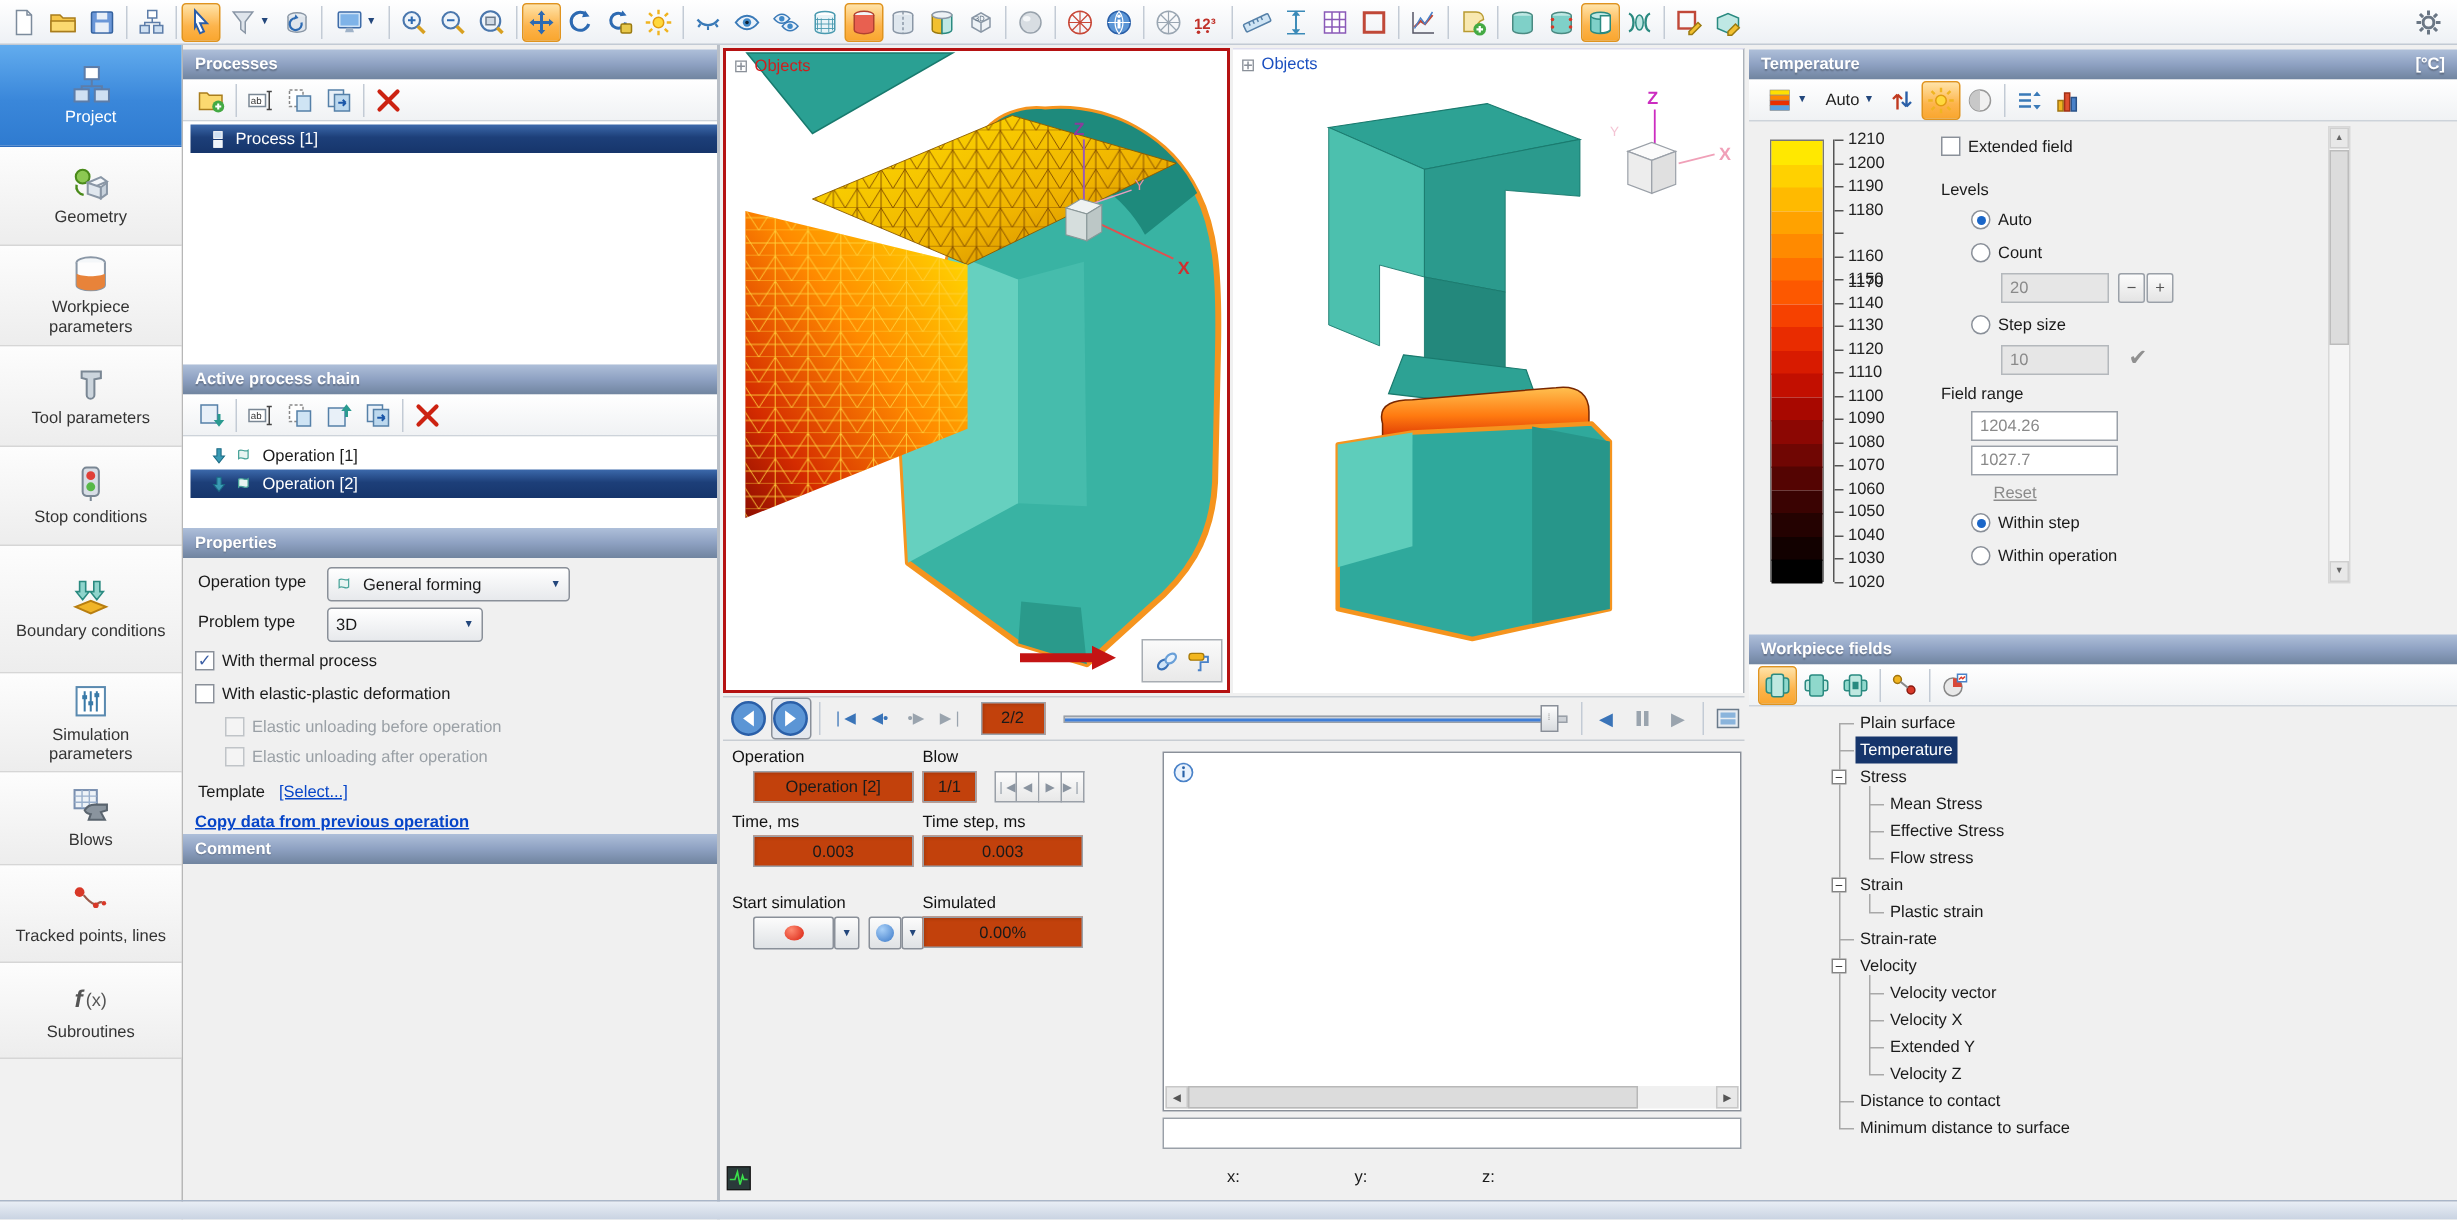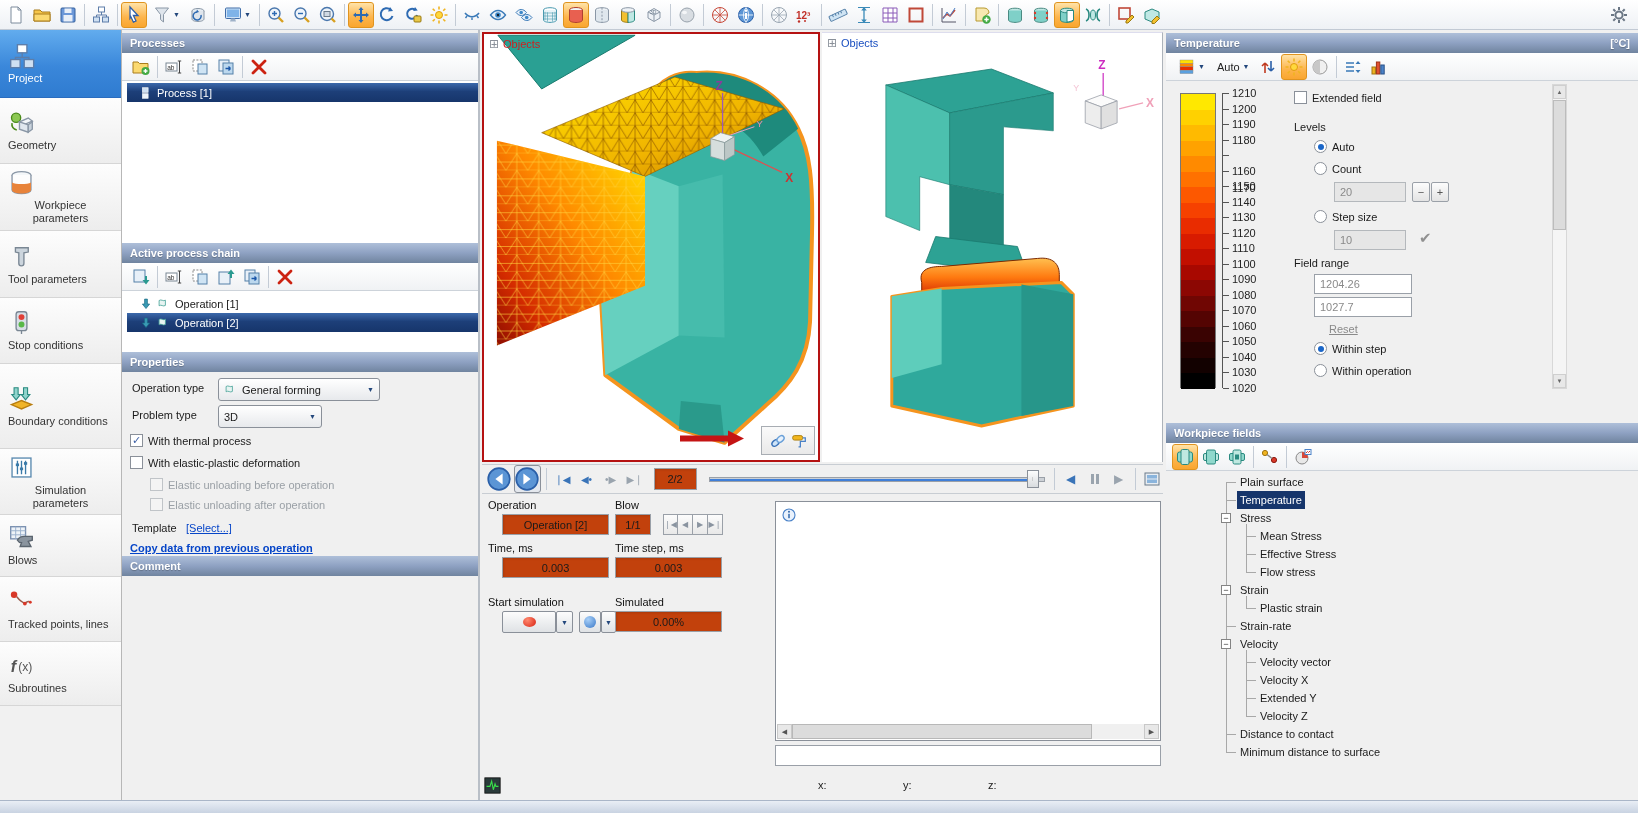--- a/index.html
+++ b/index.html
@@ -13,21 +13,21 @@
   .ibtn svg { width:20px; height:20px; }
   .ibtn.hl { background:linear-gradient(#ffe3a8,#fdb44b 60%,#f9a62f); border:1px solid #e0941f; }
   .ibtn .caret { font-size:7px; color:#23477c; margin-left:1px; }
   .ibtn.txt { width:auto; padding:0 4px; color:#222; }
   .sepv { width:1px; height:22px; background:#c3cbd5; margin:0 3px; flex:0 0 auto; }
   .gearbtn { position:absolute; right:6px; top:2px; width:26px; height:26px; display:flex; align-items:center; justify-content:center; }
   .gearbtn svg { width:20px; height:20px; }
 
   
   .sidebar { position:absolute; left:0; top:30px; width:122px; height:783px; background:#f1f1f1; border-right:1px solid #b7b7b7; }
-  .side-item { width:100%; border-bottom:1px solid #d6d6d6; background:linear-gradient(#fdfdfd,#ededed); display:flex; flex-direction:column; align-items:flex-start; justify-content:center; text-align:center; line-height:13px; color:#333; padding:4px 8px; }
+  .side-item { width:100%; border-bottom:1px solid #d6d6d6; background:linear-gradient(#fdfdfd,#ededed); display:flex; flex-direction:column; align-items:center; justify-content:center; text-align:center; line-height:13px; color:#333; padding:4px 8px; }
   .side-item svg { width:27px; height:27px; margin-bottom:3px; }
   .side-item.sel { background:linear-gradient(#62acee,#3a87da 55%,#2f7bd0); color:#fff; border-bottom:1px solid #2a6cbf; }
 
   
   .phead { height:20px; background:linear-gradient(#aebfd9,#8ea1c2 50%,#70849f); color:#fff; font-weight:bold; display:flex; align-items:center; padding:0 8px; text-shadow:0 1px 1px rgba(0,0,0,.25); }
   .ptool { height:28px; background:linear-gradient(#ffffff,#f0f2f4); border-bottom:1px solid #cdd3da; display:flex; align-items:center; padding-left:6px; }
   .listbox { background:#fff; }
   .lrow { height:19px; display:flex; align-items:center; padding-left:12px; gap:4px; color:#1a1a1a; }
   .lrow svg { width:14px; height:14px; }
   .lrow.sel { background:linear-gradient(#3c69ab,#1d3f79 45%,#16356b); color:#fff; }

